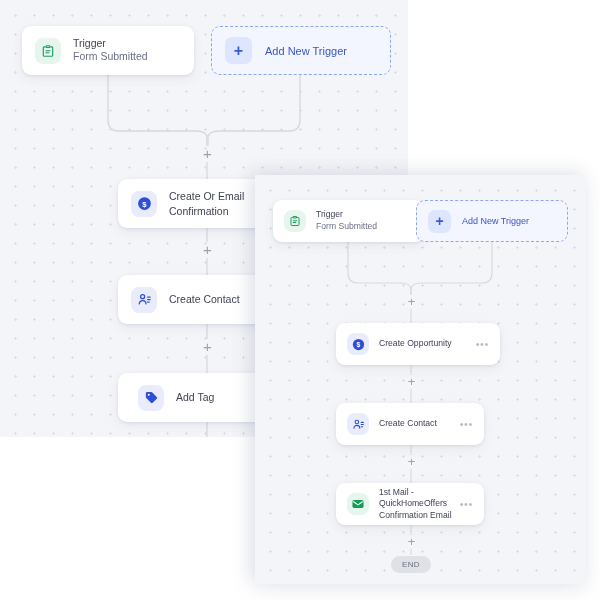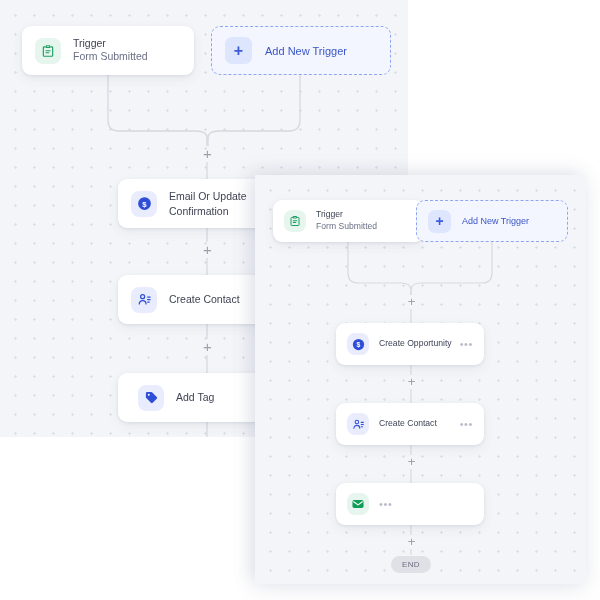--- a/index.html
+++ b/index.html
@@ -152,21 +152,21 @@
     <div class="plus-node" style="left:200px;top:339px;">+</div>
 
     <div class="card" style="left:118px;top:179px;width:178px;">
       <span class="ico ico-blue">
         <svg width="17" height="17" viewBox="0 0 24 24">
           <circle cx="12" cy="12" r="9" fill="#2f4ed8"></circle>
           <text x="12" y="16.3" text-anchor="middle" font-size="11" font-weight="bold" fill="#ffffff" font-family="Liberation Sans, sans-serif">$</text>
         </svg>
       </span>
       <span class="txt">
-        <span class="t-main">Email Or Update</span>
+        <span class="t-main">Create Or Email</span>
         <span class="t-main">Confirmation</span>
       </span>
     </div>
 
     <div class="card" style="left:118px;top:275px;width:178px;">
       <span class="ico ico-blue">
         <svg width="15" height="15" viewBox="0 0 24 24" fill="none" stroke="#2f4ed8" stroke-width="2" stroke-linecap="round">
           <circle cx="9" cy="7.5" r="3.2"></circle>
           <path d="M3.6 19c0-3.2 2.4-5.4 5.4-5.4s5.4 2.2 5.4 5.4"></path>
           <path d="M17 8h4M17 12h4M17 16h2.5"></path>
@@ -223,21 +223,21 @@
     <div class="add-trigger" style="left:161px;top:25px;width:152px;">
       <span class="plusbox">+</span>
       <span class="atl">Add New Trigger</span>
     </div>
 
     <div class="plus-node" style="left:150px;top:120px;">+</div>
     <div class="plus-node" style="left:150px;top:200px;">+</div>
     <div class="plus-node" style="left:150px;top:280px;">+</div>
     <div class="plus-node" style="left:150px;top:360px;">+</div>
 
-    <div class="card" style="left:81px;top:148px;width:148px;">
+    <div class="card" style="left:81px;top:148px;width:164px;">
       <span class="ico ico-blue">
         <svg width="15" height="15" viewBox="0 0 24 24">
           <circle cx="12" cy="12" r="9" fill="#2f4ed8"></circle>
           <text x="12" y="16.3" text-anchor="middle" font-size="11" font-weight="bold" fill="#ffffff" font-family="Liberation Sans, sans-serif">$</text>
         </svg>
       </span>
       <span class="txt" style="flex:1;">
         <span class="t-main">Create Opportunity</span>
       </span>
       <span class="dots" style="position:static;">•••</span>
@@ -257,19 +257,23 @@
       <span class="dots" style="position:static;">•••</span>
     </div>
 
     <div class="card" style="left:81px;top:308px;width:148px;">
       <span class="ico ico-mint">
         <svg width="14" height="14" viewBox="0 0 24 24">
           <rect x="2.5" y="5" width="19" height="14" rx="3" fill="#0f9d58"></rect>
           <path d="M4.5 8.2l7.5 5.3 7.5-5.3" fill="none" stroke="#ffffff" stroke-width="2" stroke-linecap="round" stroke-linejoin="round"></path>
         </svg>
       </span>
+      <span class="txt" style="flex:1;">
+        <span class="t-main">1st Mail - QuickHomeOffers</span>
+        <span class="t-main">Confirmation Email</span>
+      </span>
       <span class="dots" style="position:static;">•••</span>
     </div>
 
     <div class="endpill" style="left:136px;top:381px;">END</div>
   </div>
 
 </div>
 
 </body></html>

